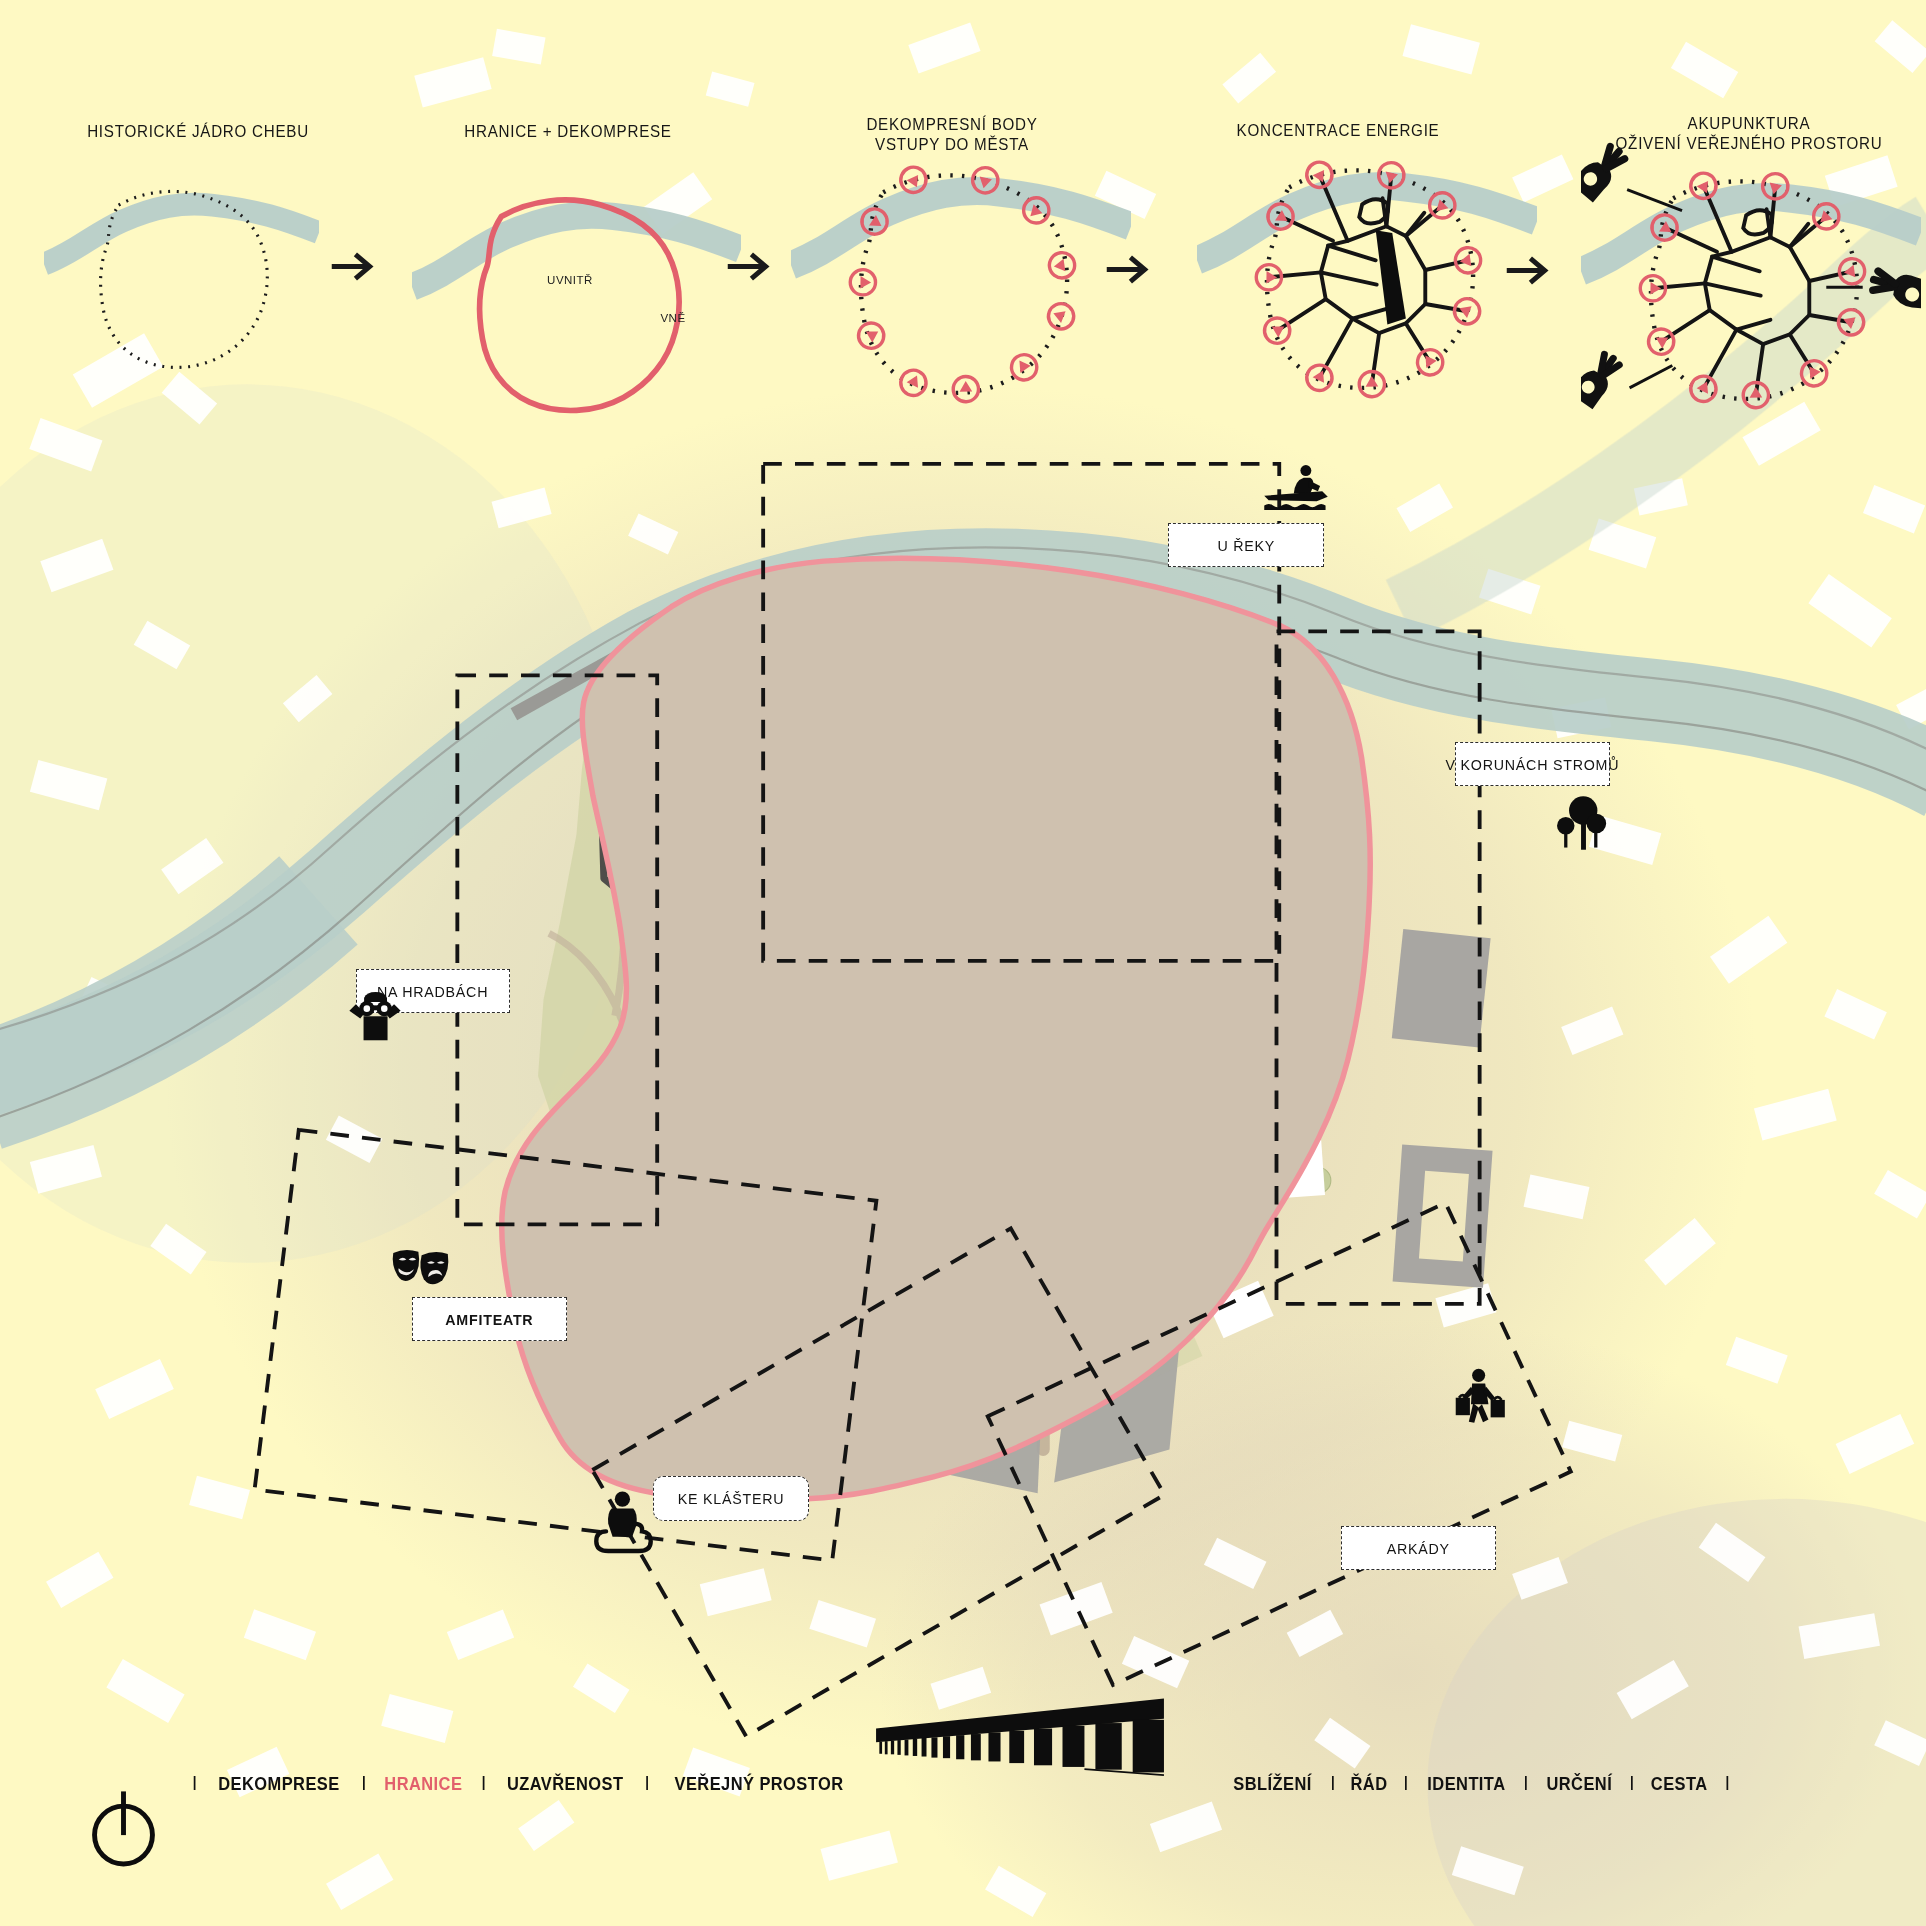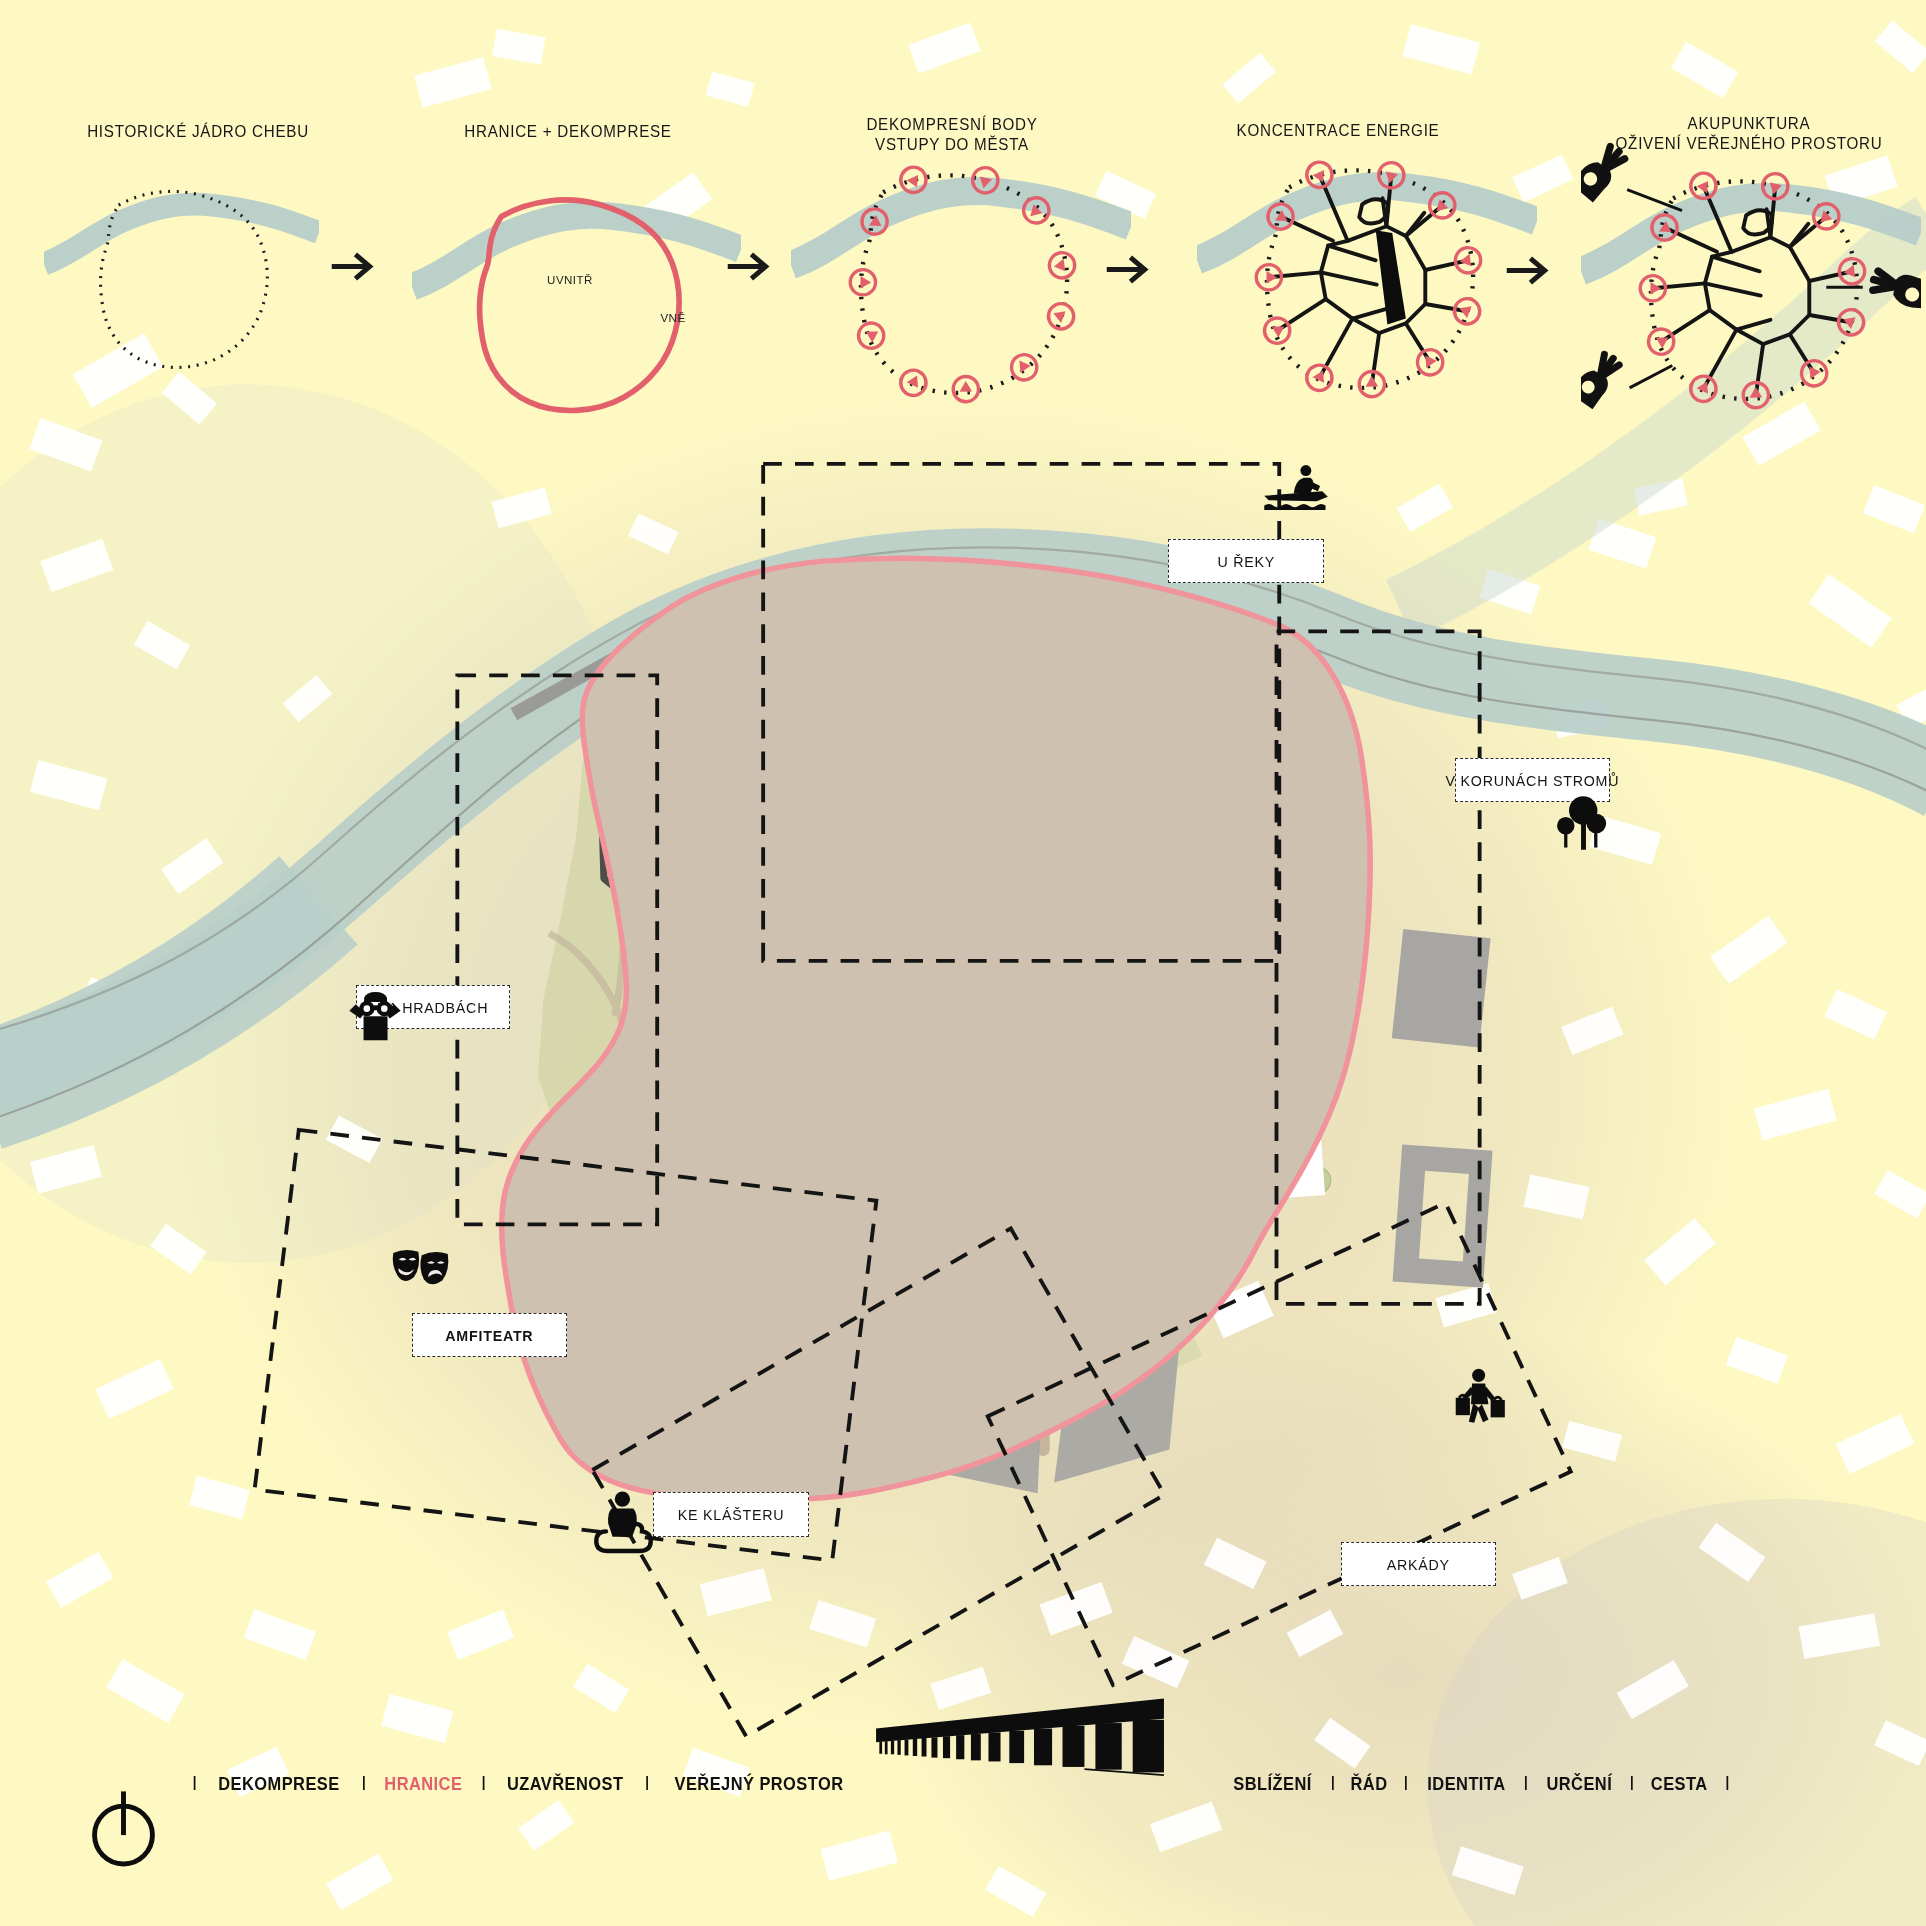--- a/index.html
+++ b/index.html
@@ -1,21 +1,21 @@
 <!DOCTYPE html>
 <html style="font-size:8.8px"><head>
 <meta charset="utf-8">
 <style>
   html,body{margin:0;padding:0;}
   body{width:1926px;height:1926px;font-family:"Liberation Sans",sans-serif;background:#ebe9e6;}
   .poster{position:relative;width:1926px;height:1926px;overflow:hidden;background:#fef9c3;}
   .layer{position:absolute;left:0;top:0;}
   .step-title{position:absolute;text-align:center;font-size:16.5px;letter-spacing:0.8px;color:#161616;line-height:20px;white-space:nowrap;transform:translateX(-50%) scaleX(.92);}
   .mini-label{position:absolute;font-size:11.5px;letter-spacing:0.5px;color:#222;transform:translateX(-50%);}
-  .zone-box{position:absolute;background:#ffffff;border:1.1px dashed #2e2e2e;display:flex;align-items:center;justify-content:center;font-size:15px;letter-spacing:0.8px;color:#141414;white-space:nowrap;margin-top:16px;}
+  .zone-box{position:absolute;background:#ffffff;border:1.1px dashed #2e2e2e;display:flex;align-items:center;justify-content:center;font-size:15px;letter-spacing:0.8px;color:#141414;white-space:nowrap;}
   .zone-box span{transform:scaleX(.95);}
   .footer-row{position:absolute;display:flex;align-items:center;font-weight:700;font-size:18.7px;color:#111;white-space:nowrap;}
   .footer-row .sep{font-weight:400;margin:0 13px;transform:scaleY(1.05);}
   .footer-row .tag{letter-spacing:0.5px;transform:scaleX(.88);}
   .tag.accent{color:#e2606c;}
   svg{display:block;}
   .icon{position:absolute;}
 </style>
 </head>
 <body>
@@ -364,21 +364,21 @@
     </div>
   <div class="zone-box" style="left:1455px;top:742px;width:153px;height:42px;">
       <span>V KORUNÁCH STROMŮ</span>
     </div>
   <div class="zone-box" style="left:356px;top:969px;width:152px;height:42px;">
       <span>NA HRADBÁCH</span>
     </div>
   <div class="zone-box" style="left:412px;top:1297px;width:153px;height:42px;font-weight:bold;">
       <span>AMFITEATR</span>
     </div>
-  <div class="zone-box" style="left:653px;top:1476px;width:154px;height:43px;">
+  <div class="zone-box" style="left:653px;top:1476px;width:154px;height:43px;border-radius:10px;">
       <span>KE KLÁŠTERU</span>
     </div>
   <div class="zone-box" style="left:1341px;top:1526px;width:153px;height:42px;">
       <span>ARKÁDY</span>
     </div>
 
   <svg class="icon" style="left:1263px;top:464px;" width="66" height="52" viewBox="0 0 120 95">
     <g fill="#0d0d0d">
       <circle cx="78" cy="12" r="10"></circle>
       <path d="M56 54 Q58 30 74 25 L86 25 Q94 29 91 42 L86 54 Z"></path>

